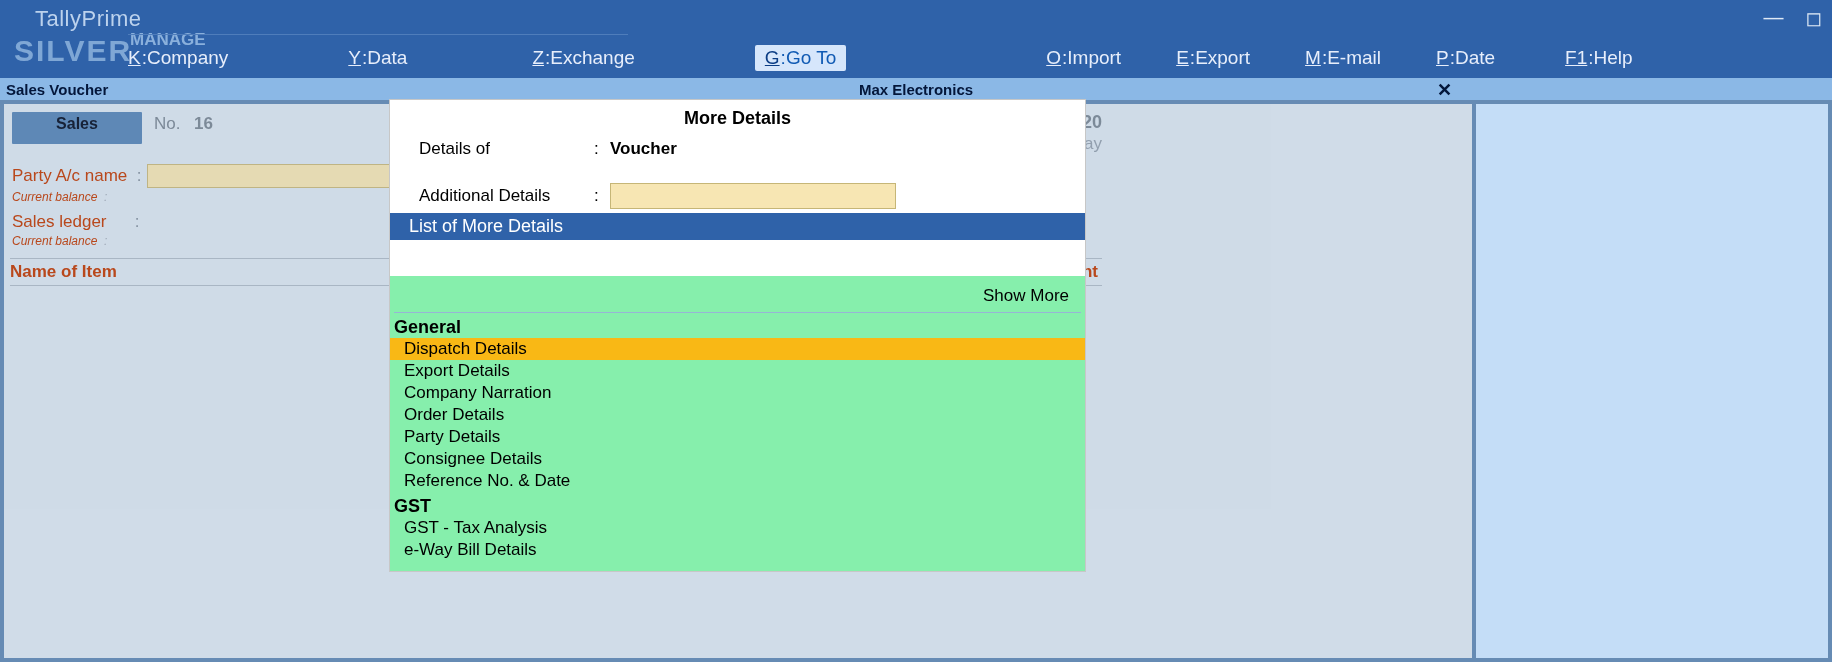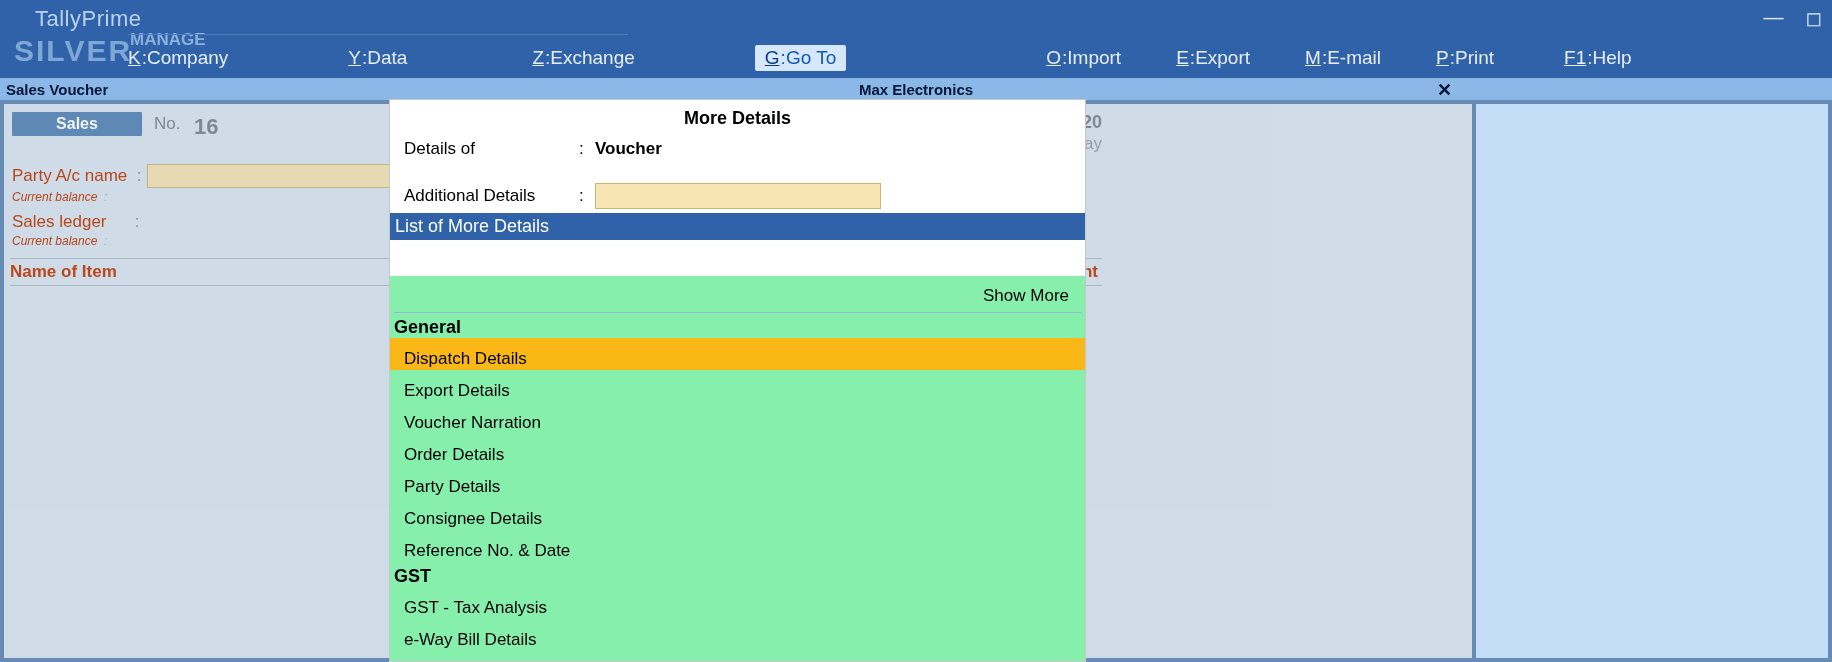--- a/index.html
+++ b/index.html
@@ -117,26 +117,26 @@
     background:#dbe4ed;
     opacity:0.9;
   }
   .right-panel {
     position:absolute;
     right:4px; top:4px; width:352px; bottom:4px;
     background:#c4ddf7;
   }
   .dim * { color:#c2410c; }
   .sales-band {
-    position:absolute; left:8px; top:8px; width:130px; height:24px;
-    background:#5e88b7; color:#ffffff; font-weight:bold; text-align:center;
+    position:absolute; left:8px; top:8px; width:130px; height:32px;
+    background:#5e88b7; color:#0f172a; font-weight:bold; text-align:center;
     line-height:24px; border-radius:1px;
   }
   .no-lbl { position:absolute; left:150px; top:10px; color:#7f8a96; font-size:17px; }
-  .no-val { position:absolute; left:190px; top:10px; color:#7f8a96; font-weight:bold; font-size:22px;}
+  .no-val { position:absolute; left:190px; top:10px; color:#7f8a96; font-weight:bold; font-size:17px;}
   .date-val { position:absolute; right:370px; top:8px; color:#7f8a96; font-weight:bold; font-size:18px;}
   .day-val  { position:absolute; right:370px; top:30px; color:#97a2ae; font-size:17px;}
 
   .field-row { position:absolute; left:8px; font-size:17px; color:#8994a1;}
   .field-row.curbal { font-style:italic; color:#a6aeb8; font-size:12px;}
 
   .party-input {
     position:absolute; left:143px; top:60px; width:760px; height:22px;
     background:#f3e3b3; border:1px solid #c9b97f;
   }
@@ -164,54 +164,55 @@
     z-index:20;
   }
   .popup-title {
     text-align:center; font-weight:bold; font-size:18px;
     padding:8px 0 6px 0;
   }
   .popup-row {
     display:flex; align-items:center;
     padding: 4px 14px;
     font-size:17px;
+    margin-left:15px;
   }
   .popup-row .lbl { width:175px; }
   .popup-row .colon { width:16px; }
   .popup-row .val-bold { font-weight:bold; }
   .ad-input {
     width:280px; height:22px;
     background:#f7e6b3;
     border:1px solid #c6b677;
     outline:none;
   }
 
   .list-header {
     background:#2f62a9; color:#fff; font-size:18px;
-    padding:3px 5px;
+    padding:3px 19px;
   }
   .list-body {
     background:#86efac;
     padding-bottom:10px;
     margin-top:36px;
   }
   .show-more {
     text-align:right;
     padding:10px 12px 6px 0;
     font-size:17px;
     border-bottom:1px solid #97b5d5;
     margin:0 4px;
   }
   .group-title {
     font-weight:bold; font-size:18px;
     padding:4px 4px 0 4px;
   }
   .list-item {
     font-size:17px;
-    padding:11px 4px 1px 14px;
+    padding:1px 4px 1px 14px;
     cursor:default;
   }
   .list-item.selected {
     background:#f9b815;
   }
 </style>
 </head>
 <body>
 
 <div class="title-bar">
@@ -240,21 +241,21 @@
     <span class="menu-item" style="margin-right:55px">
       <span class="hot">O</span>:<span>Import</span>
     </span>
     <span class="menu-item" style="margin-right:55px">
       <span class="hot">E</span>:<span>Export</span>
     </span>
     <span class="menu-item" style="margin-right:55px">
       <span class="hot">M</span>:<span>E-mail</span>
     </span>
     <span class="menu-item" style="margin-right:70px">
-      <span class="hot">P</span>:<span>Print</span>
+      <span class="hot">P</span>:<span>Date</span>
     </span>
     <span class="menu-item">
       <span class="hot">F1</span>:<span>Help</span>
     </span>
   </div>
 </div>
 
 <div class="sub-header">
   <span class="left">Sales Voucher</span>
   <span class="center">Max Electronics</span>
@@ -309,21 +310,21 @@
       <input class="ad-input" type="text" style="">
     </div>
 
     <div class="list-header">List of More Details</div>
     <div class="list-body">
       <div class="show-more">Show More</div>
       <div id="list-container">
           <div class="group-title">General</div>
           <div class="list-item selected">Dispatch Details</div>
           <div class="list-item">Export Details</div>
-          <div class="list-item">Voucher Narration</div>
+          <div class="list-item">Company Narration</div>
           <div class="list-item">Order Details</div>
           <div class="list-item">Party Details</div>
           <div class="list-item">Consignee Details</div>
           <div class="list-item">Reference No. &amp; Date</div>
           <div class="group-title">GST</div>
           <div class="list-item">GST - Tax Analysis</div>
           <div class="list-item">e-Way Bill Details</div>
         </div>
     </div>
   </div>

